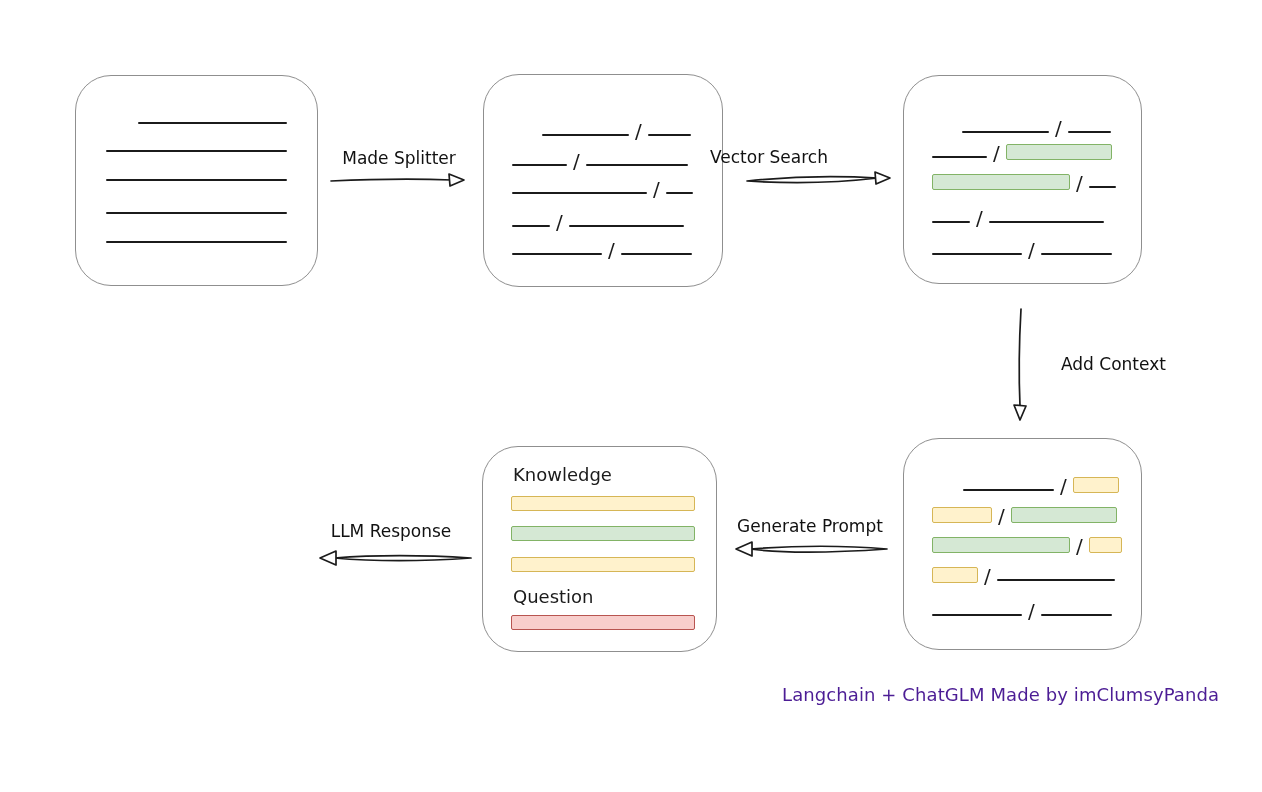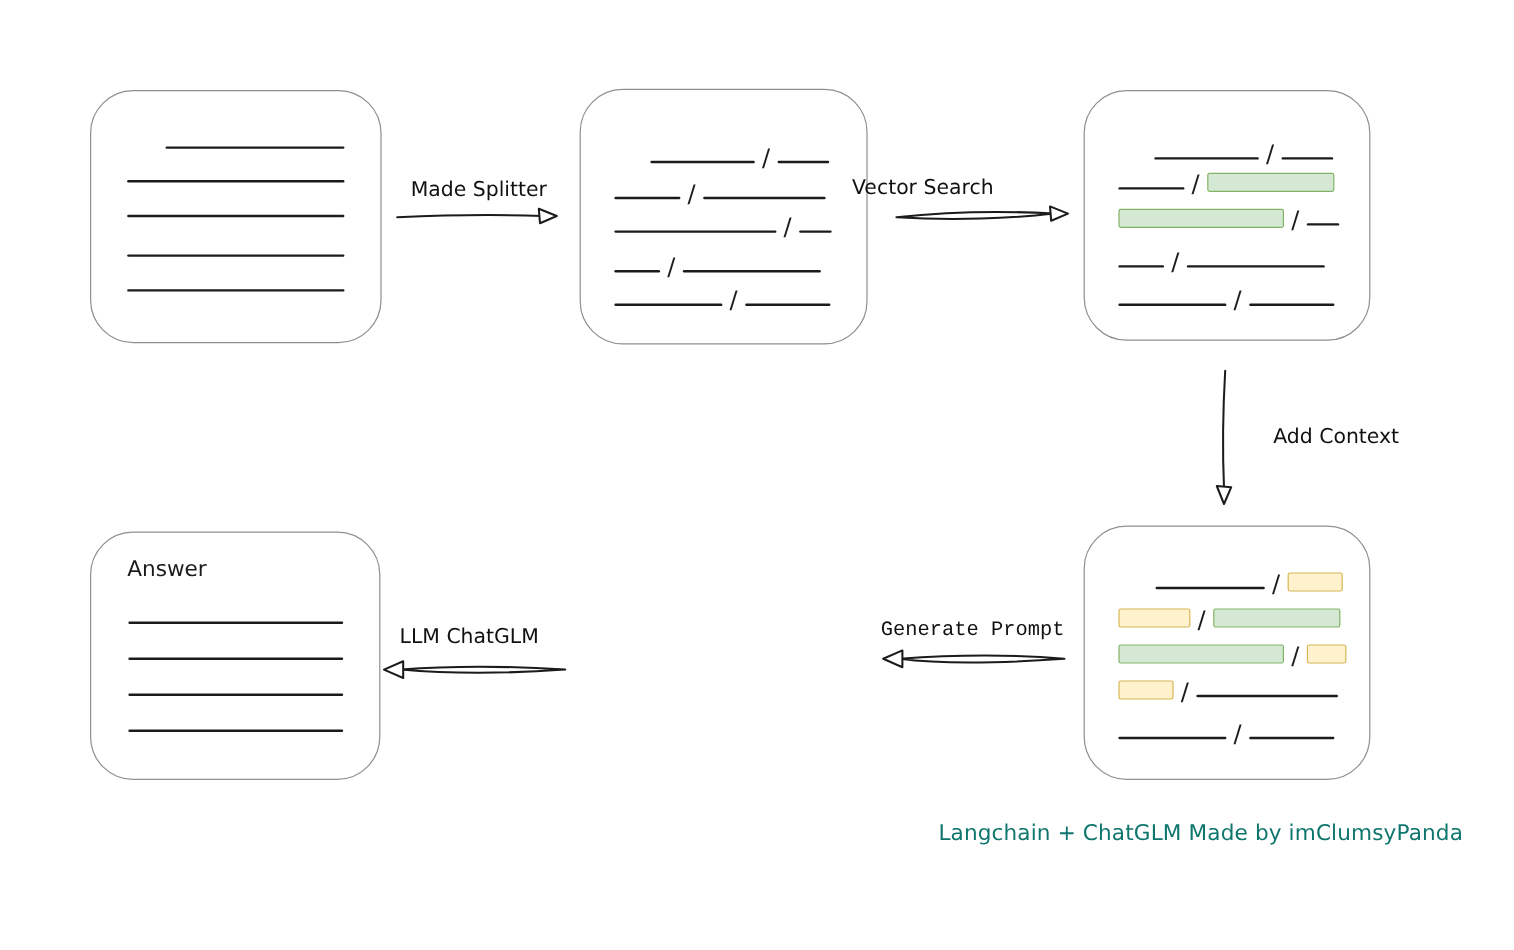--- a/index.html
+++ b/index.html
@@ -28,21 +28,21 @@
 
   .node-title { position:absolute; font-size:18px; font-weight:500; color:#1b1b1b; }
 
   .label { position:absolute; font-size:17px; color:#111; white-space:nowrap; }
   .label.centered { text-align:center; }
 
   .arrow { position:absolute; overflow:visible; }
   .arrow path { stroke:#1b1b1b; stroke-width:1.7; fill:none; stroke-linecap:round; stroke-linejoin:round; }
   .arrow path.head { fill:#ffffff; }
 
-  .caption { position:absolute; font-size:18px; letter-spacing:0.1px; color:#0f766e; white-space:nowrap; }
+  .caption { position:absolute; font-size:18px; letter-spacing:0.1px; color:#4c1d95; white-space:nowrap; }
 </style>
 </head>
 <body>
 
 <div class="canvas">
 
   <div class="box" style="left:75px; top:75px; width:243px; height:211px;">
     <div class="doc-line" style="top:46px; left:62px; width:149px;"></div>
     <div class="doc-line" style="top:74px; left:30px; width:181px;"></div>
     <div class="doc-line" style="top:103px; left:30px; width:181px;"></div>
@@ -145,36 +145,37 @@
       <span class="slash">/</span>
       <div class="seg" style="width:118px;"></div>
     </div>
     <div class="row" style="top:161px; left:28px;">
       <div class="seg" style="width:90px;"></div>
       <span class="slash">/</span>
       <div class="seg" style="width:71px;"></div>
     </div>
   </div>
 
-  <div class="label centered" style="left:734px; top:516px; width:152px;font-family:Liberation Mono, monospace;">Generate Prompt</div>
+  <div class="label centered" style="left:734px; top:516px; width:152px;">Generate Prompt</div>
   <svg class="arrow" style="left:730px; top:537px;" width="162" height="24">
     <path d="M157,12 C100,16 50,16 20,12 M20,12 C60,9 110,8 157,12"></path>
     <path class="head" d="M22,5 L6,12 L22,19 Z"></path>
   </svg>
 
+  <div class="box" style="left:482px; top:446px; width:235px; height:206px;">
+    <div class="node-title" style="top:17px; left:30px;">Knowledge</div>
+    <div class="bar bar-yellow" style="top:49px;"></div>
+    <div class="bar bar-green" style="top:79px;"></div>
+    <div class="bar bar-yellow" style="top:110px;"></div>
+    <div class="node-title" style="top:139px; left:30px;">Question</div>
+    <div class="bar bar-red" style="top:168px;"></div>
+  </div>
 
-  <div class="label centered" style="left:326px; top:521px; width:130px;">LLM ChatGLM</div>
+  <div class="label centered" style="left:326px; top:521px; width:130px;">LLM Response</div>
   <svg class="arrow" style="left:314px; top:545px;" width="162" height="26">
     <path d="M157,13 C100,17 55,16 20,13 M20,13 C60,10 110,10 157,13"></path>
     <path class="head" d="M22,6 L6,13 L22,20 Z"></path>
   </svg>
 
-  <div class="box" style="left:75px; top:443px; width:242px; height:207px;">
-    <div class="node-title" style="top:20px; left:30px;">Answer</div>
-    <div class="doc-line" style="top:74px;  left:31px; width:179px;"></div>
-    <div class="doc-line" style="top:104px; left:31px; width:179px;"></div>
-    <div class="doc-line" style="top:134px; left:31px; width:179px;"></div>
-    <div class="doc-line" style="top:164px; left:31px; width:179px;"></div>
-  </div>
 
   <div class="caption" style="left:782px; top:684px;">Langchain + ChatGLM Made by imClumsyPanda</div>
 
 </div>
 
 </body></html>

